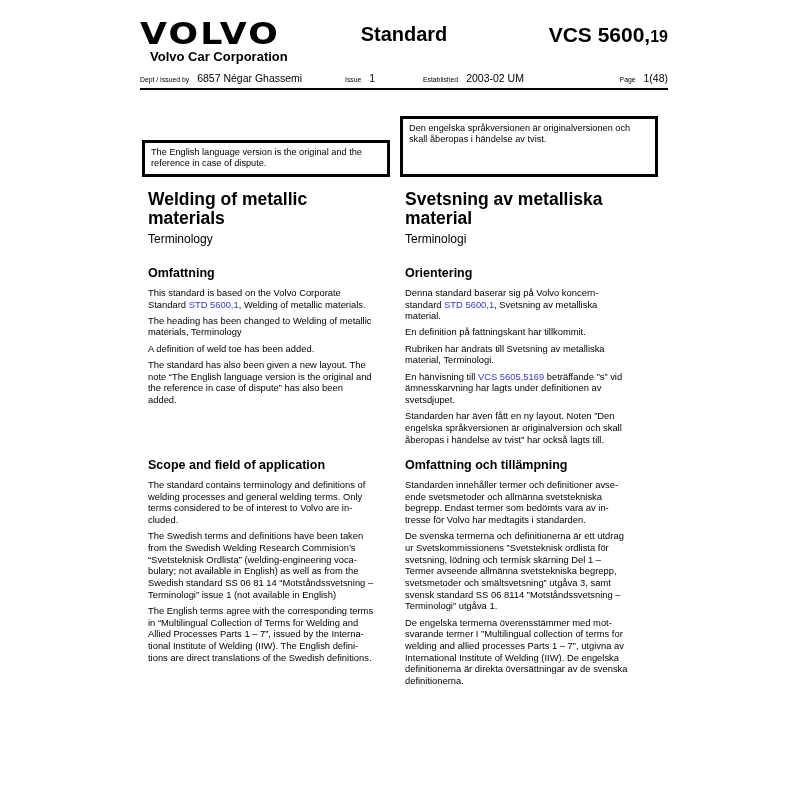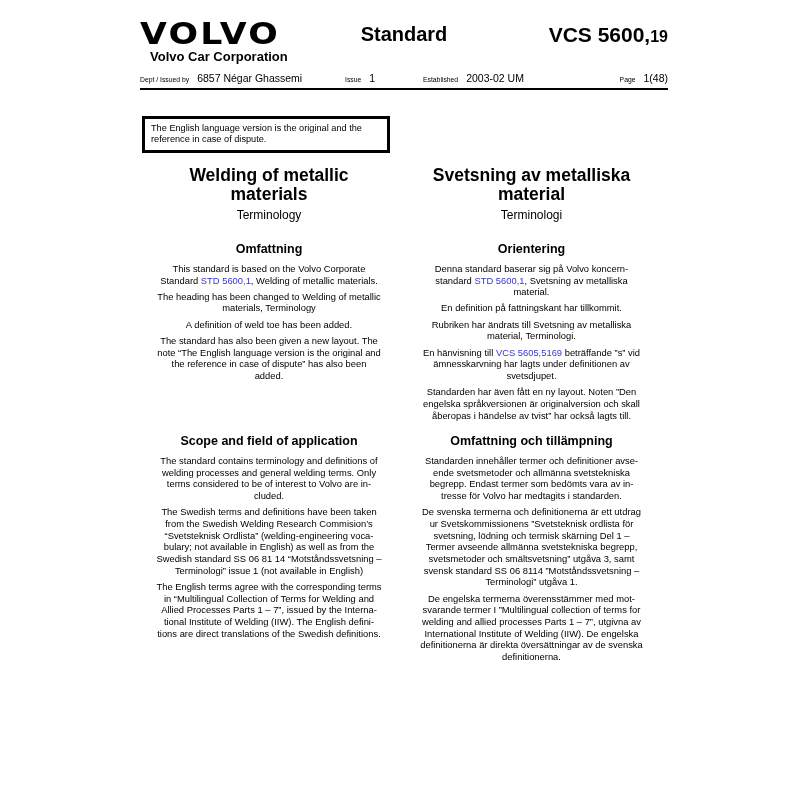--- a/index.html
+++ b/index.html
@@ -22,26 +22,26 @@
   .meta { display:flex; align-items:baseline; margin-top:8px; font-size:10.5px; white-space:nowrap; }
   .meta .lbl { font-size:6.8px; }
   .g1 { width:205px; } .g2 { width:78px; } .g3 { width:185px; } .g4 { margin-left:auto; }
   .meta .val { margin-left:8px; }
   .rule { height:2px; background:#000; margin-top:4px; width:528px; }
 
   
   .notices { display:flex; gap:10px; margin-top:26px; margin-left:2px; }
   .notice { border:3px solid #000; background:#fff; padding:4px 6px;
     font-size:9.2px; line-height:11.4px; white-space:pre; }
-  .notice.en { width:248px; }
+  .notice.en { width:248px;margin-top:24px; }
   .notice.sv { width:258px; }
 
   
   .columns { display:flex; gap:15px; margin-top:13px; padding-left:8px; }
-  .column { width:242px; flex:none;text-align:center; }
+  .column { width:242px; flex:none; }
   .column.swedish { width:253px; }
   .title-block { height:76px; }
   .col-title { font-size:17.5px; font-weight:bold; line-height:19.5px; white-space:pre; }
   .col-sub { font-size:12px; margin-top:3px; }
   .sec-heading { font-size:12.5px; font-weight:bold; line-height:14px; margin-bottom:7px; }
   .section.s0 { height:192px; }
   .para { font-size:9.4px; line-height:11.7px; margin-bottom:4.5px; white-space:pre; }
   .para .link { color:var(--link,#3535cd); }
 </style>
 </head>
@@ -64,20 +64,22 @@
       <span class="g2"><span class="lbl">Issue</span><span class="val">1</span></span>
       <span class="g3"><span class="lbl">Established</span><span class="val">2003-02 UM</span></span>
       <span class="g4"><span class="lbl">Page</span><span class="val">1(48)</span></span>
     </div>
 
     <div class="rule"></div>
 
     <div class="notices">
       <div class="notice en">The English language version is the original and the
 reference in case of dispute.</div>
+      <div class="notice sv">Den engelska språkversionen är originalversionen och
+skall åberopas i händelse av tvist.</div>
     </div>
 
     <div class="columns">
         <div class="column english">
           <div class="title-block">
             <div class="col-title">Welding of metallic
 materials</div>
             <div class="col-sub">Terminology</div>
           </div>
           <div class="section s0">

